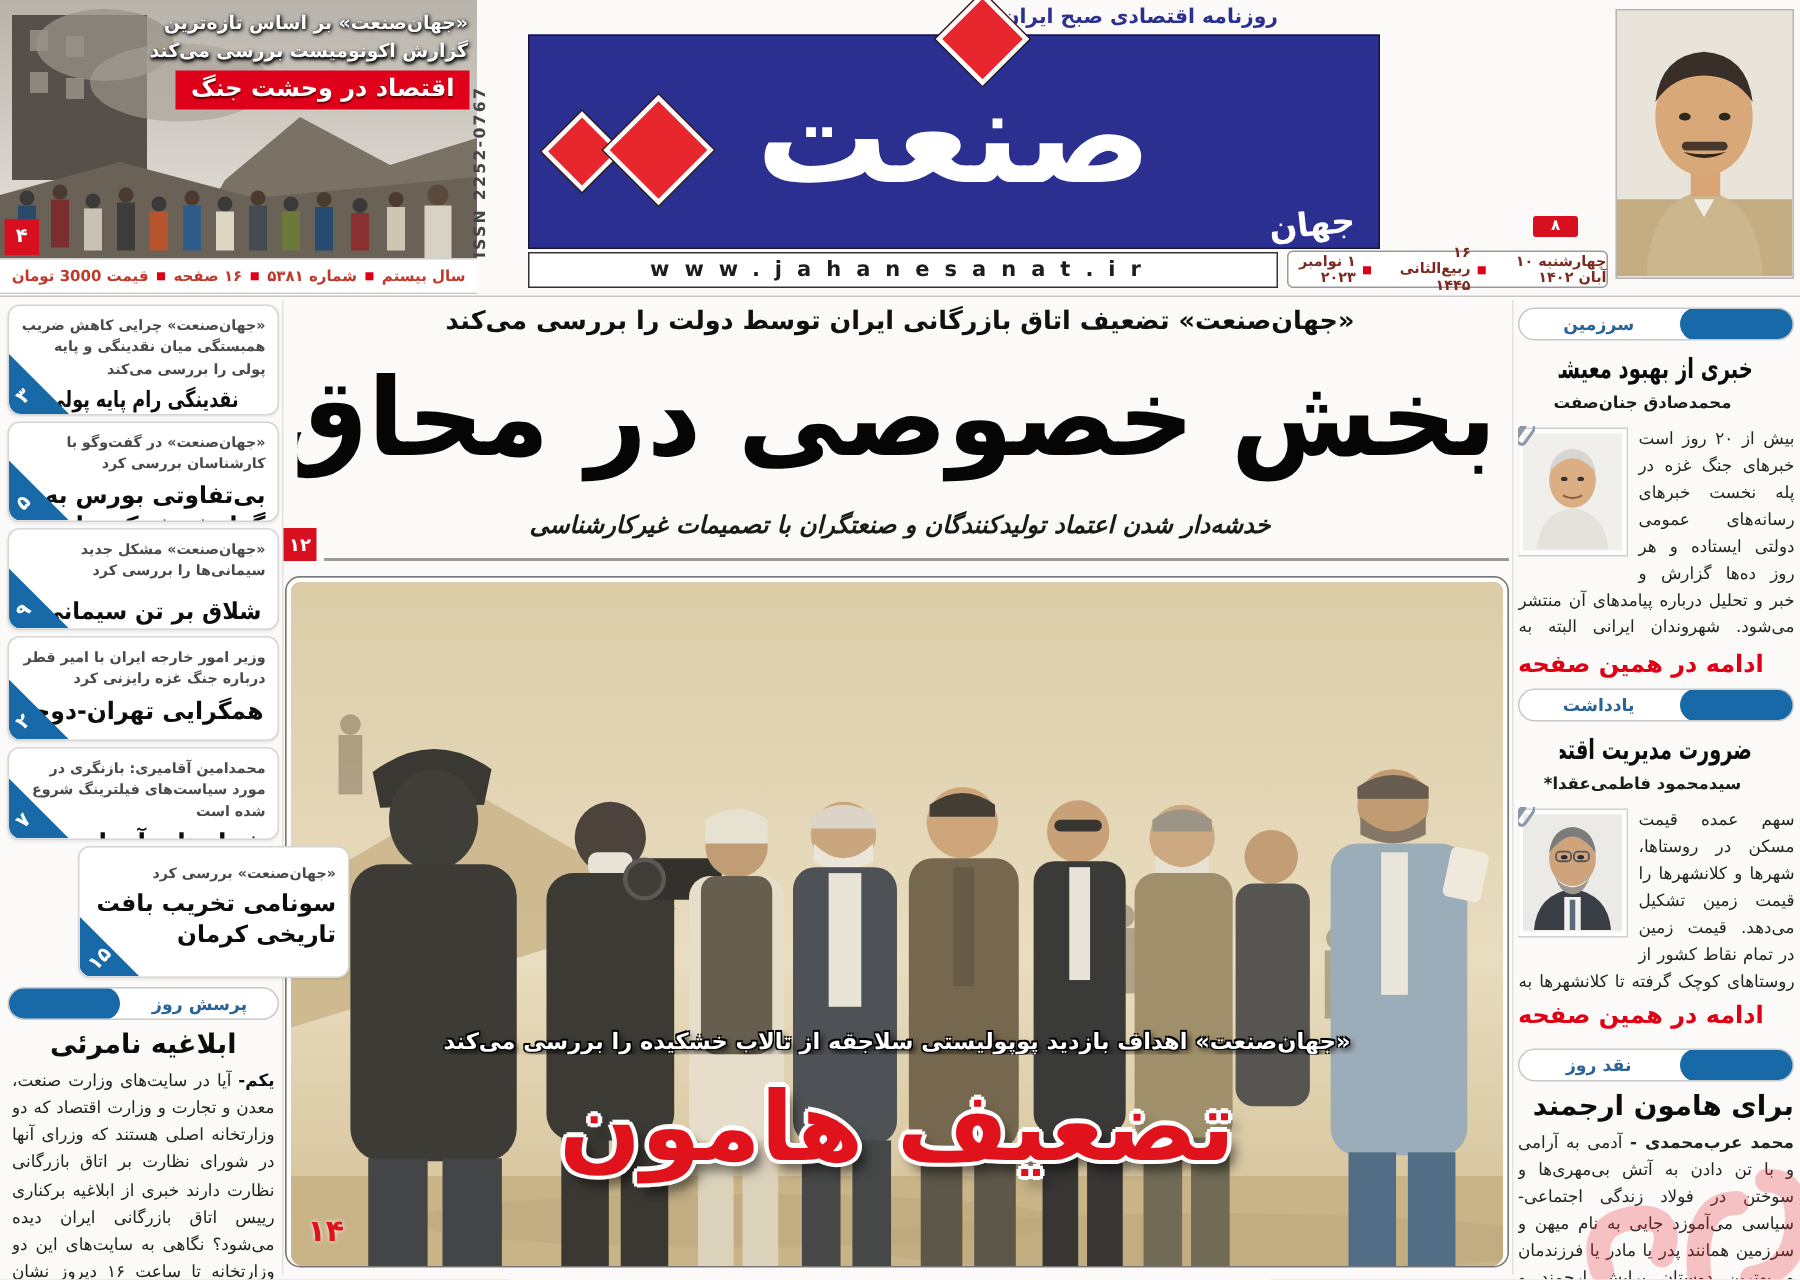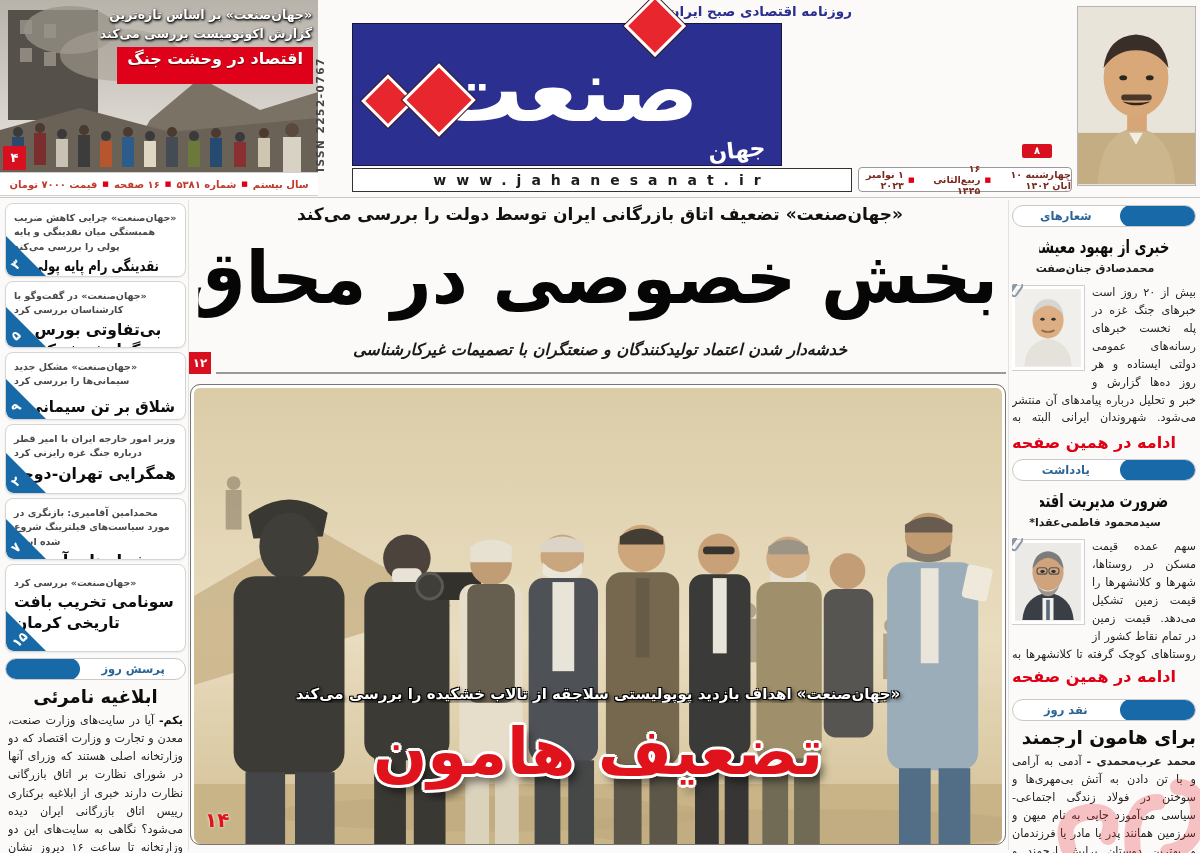--- a/index.html
+++ b/index.html
@@ -8,36 +8,36 @@
           margin:0 auto; direction:rtl; }
   .abs { position:absolute; }
 
   
   .gaza { left:0; top:0; width:318px; height:180px; overflow:hidden; background:#000000; }
   .gaza svg { position:absolute; inset:0; }
   .gaza-kicker { position:absolute; top:5px; right:6px; width:240px; text-align:right;
     color:#fff; font-weight:bold; font-size:12.5px; line-height:1.55;
     text-shadow:0 1px 2px #000,1px 1px 3px #000; }
   .gaza-band { position:absolute; top:47px; right:5px; background:#df0019; color:#fff;
-    font-weight:bold; font-size:16px; padding:2px 10px 16px; text-shadow:0 1px 1px #600; }
+    font-weight:bold; font-size:16px; padding:2px 10px 5px; text-shadow:0 1px 1px #600; }
   .badge-red { background:#d80f1e; color:#fff; font-weight:bold; text-align:center; }
   .gaza-badge { position:absolute; left:3px; top:146px; width:23px; height:24px;
     font-size:13px; line-height:24px; }
   .info-strip { left:0; top:172px; width:318px; height:24px; background:#fff;
     border-top:1px solid #cfcfcf; border-bottom:1px solid #cfcfcf; display:flex;
     align-items:center; justify-content:center; gap:5px; color:#c0392b; font-size:10px;
     font-weight:bold; }
   .sep-sq { color:#e00016; font-size:7px; }
   .issn { left:314px; top:50px; height:122px; writing-mode:vertical-rl;
     transform:rotate(180deg); direction:ltr; font-size:10.5px; letter-spacing:1.5px;
     color:#444; font-weight:bold; }
 
   .tagline { left:352px; top:3px; width:500px; text-align:right; color:#2b2f90;
     font-weight:bold; font-size:13.5px; }
-  .logo-box { left:352px; top:23px; width:430px; height:143px; background:#2b2f90;
+  .logo-box { left:352px; top:23px; width:568px; height:143px; background:#2b2f90;
     border:1px solid #15173f; overflow:visible; }
   .logo-main { position:absolute; inset:0; display:flex; align-items:center;
     justify-content:center; color:#fff; font-weight:bold; font-size:88px;
     padding-bottom:8px; }
   .logo-sub { position:absolute; right:16px; bottom:2px; color:#fff; font-weight:bold;
     font-size:22px; transform:rotate(-6deg); }
   .diamond { position:absolute; background:#e8262d; border:3px solid #fff;
     box-shadow:0 0 0 1px #222; transform:rotate(45deg); }
   .d1 { left:16px; top:58px; width:38px; height:38px; }
   .d2 { left:60px; top:50px; width:52px; height:52px; }
@@ -81,21 +81,21 @@
     text-shadow:1px 1px 0 #000,-1px -1px 0 #000,1px -1px 0 #000,-1px 1px 0 #000,2px 2px 4px #000; }
   .photo-title { position:absolute; top:318px; left:0; width:100%; text-align:center;
     color:#e0131c; font-weight:bold; font-size:64px; line-height:1.55;
     text-shadow:-3px 0 0 #fff,3px 0 0 #fff,0 -3px 0 #fff,0 3px 0 #fff,
       -2px -2px 0 #fff,2px 2px 0 #fff,-2px 2px 0 #fff,2px -2px 0 #fff,5px 7px 8px rgba(0,0,0,.55); }
   .photo-badge { position:absolute; bottom:12px; left:14px; color:#e0131c;
     font-weight:bold; font-size:20px; text-shadow:0 0 3px rgba(255,255,255,.9); }
 
   
   .card { left:5px; width:181px; background:#fff; border:1px solid #d5d5d5;
-    border-radius:8px; box-shadow:0 1px 2px rgba(0,0,0,.07); text-align:left;
+    border-radius:8px; box-shadow:0 1px 2px rgba(0,0,0,.07); text-align:right;
     padding:7px 8px 4px; overflow:hidden; }
   .card .kicker { font-size:9.5px; font-weight:bold; color:#4a4a4a; line-height:1.5; }
   .card .hl { font-weight:bold; color:#0d0d0d; line-height:1.35; margin-top:2px; }
   .tri { position:absolute; bottom:0; left:0; width:0; height:0;
     border-bottom:40px solid #1769a8; border-right:40px solid transparent;
     border-bottom-left-radius:8px; }
   .tri-num { position:absolute; bottom:4px; left:6px; color:#fff; font-weight:bold;
     font-size:13px; transform:rotate(-45deg); }
   .pill { height:22px; background:#fff; border:1px solid #c9c9c9; border-radius:11px;
     overflow:hidden; }
@@ -191,21 +191,21 @@
     <div class="gaza-badge badge-red">۴</div>
   </div>
 
   <div class="abs info-strip">
     <span>سال بیستم</span>
       <span class="sep-sq">■</span>
     <span>شماره ۵۳۸۱</span>
       <span class="sep-sq">■</span>
     <span>۱۶ صفحه</span>
       <span class="sep-sq">■</span>
-    <span>قیمت ۷۰۰۰ تومان</span>
+    <span>قیمت 3000 تومان</span>
   </div>
 
   <div class="abs issn">ISSN 2252-0767</div>
 
   <div class="abs tagline">روزنامه اقتصادی صبح ایران</div>
   <div class="abs logo-box">
     <div class="logo-main">صنعت</div>
     <div class="logo-sub">جهان</div>
     <div class="diamond d1"></div>
     <div class="diamond d2"></div>
@@ -367,39 +367,39 @@
     <div class="hl fit" style="font-size: 16px; white-space: nowrap; transform: scaleX(0.981928); transform-origin: center center;">همگرایی تهران-دوحه</div>
     <div class="tri"></div>
     <div class="tri-num">۲</div>
   </div>
   <div class="abs card" style="top:498px;height:62px;">
     <div class="kicker">محمدامین آقامیری: بازنگری در مورد سیاست‌های فیلترینگ شروع شده است</div>
     <div class="hl fit" style="font-size: 16.5px; white-space: nowrap;">شعارهای آرمانی</div>
     <div class="tri"></div>
     <div class="tri-num">۷</div>
   </div>
-  <div class="abs card" style="top:564px;height:88px;">
+  <div class="abs card" style="top:564px;height:88px;margin-left:47px;">
     <div class="kicker" style="margin-top:4px;">«جهان‌صنعت» بررسی کرد</div>
     <div class="hl" style="font-size:15.5px;">سونامی تخریب بافت تاریخی کرمان</div>
     <div class="tri"></div>
     <div class="tri-num">۱۵</div>
   </div>
 
   <div class="abs pill pill-left" style="left:5px;top:658px;width:181px;">
     <div class="blue"></div>
     <div class="lbl">پرسش روز</div>
   </div>
   <div class="abs q-title fit" style="white-space: nowrap;">ابلاغیه نامرئی</div>
   <div class="abs q-body">
     <b>یکم-</b><span> آیا در سایت‌های وزارت صنعت، معدن و تجارت و وزارت اقتصاد که دو وزارتخانه اصلی هستند که وزرای آنها در شورای نظارت بر اتاق بازرگانی نظارت دارند خبری از ابلاغیه برکناری رییس اتاق بازرگانی ایران دیده می‌شود؟ نگاهی به سایت‌های این دو وزارتخانه تا ساعت ۱۶ دیروز نشان می‌دهد خبری در این باره منتشر نشده است. آیا سخنگویان سیاسی و اقتصادی دولت</span>
   </div>
 
   <div class="abs pill pill-right" style="left:1012px;top:205px;width:184px;">
     <div class="blue"></div>
-    <div class="lbl">شعارهای</div>
+    <div class="lbl">سرزمین</div>
   </div>
   <div class="abs r-title fit" style="top: 236px; white-space: nowrap; transform: scaleX(0.704981); transform-origin: center center;">خبری از بهبود معیشت نیست</div>
   <div class="abs r-author" style="top:262px;">محمدصادق جنان‌صفت</div>
   <div class="abs r-body" style="top:284px;height:146px;">
     <span class="ph">
       <svg viewBox="0 0 72 84">
         <rect width="72" height="84" fill="#f0efec"></rect>
         <path d="M10 84 Q12 58 36 54 Q60 58 62 84 Z" fill="#e4e2da"></path>
         <ellipse cx="36" cy="34" rx="17" ry="20" fill="#dcae84"></ellipse>
         <path d="M19 28 Q22 12 36 11 Q50 12 53 28 Q44 18 36 18 Q28 18 19 28Z" fill="#d8d6d2"></path>

